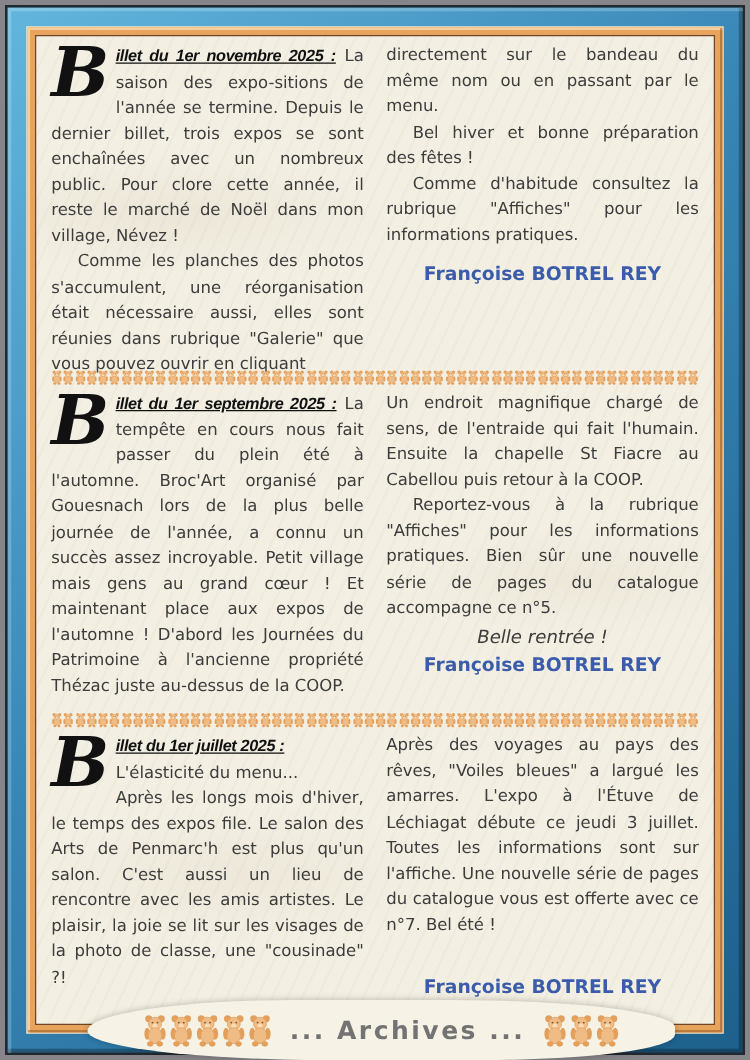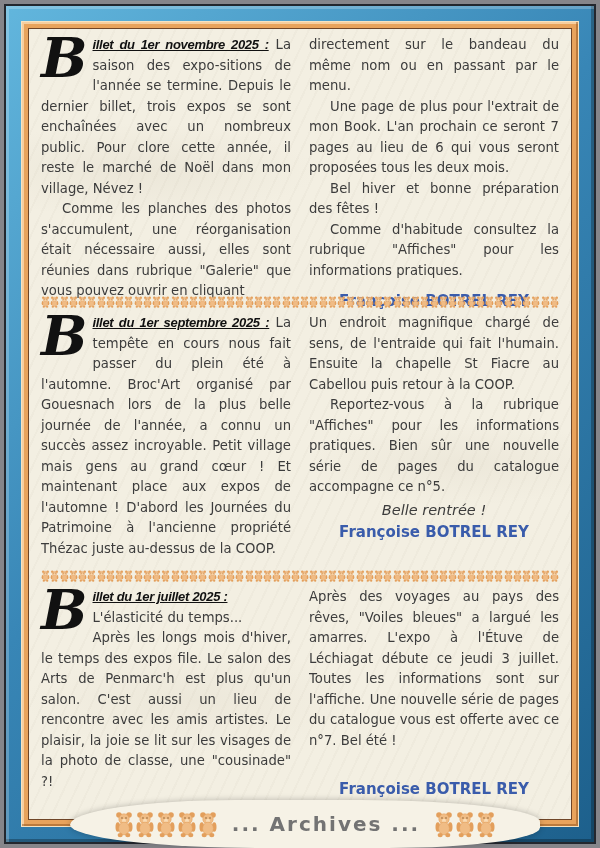--- a/index.html
+++ b/index.html
@@ -59,21 +59,20 @@
             <div class="section s1">
               <div class="col">
                 <p>
                   <span class="dropcap">B</span><span class="bhead">illet du 1er novembre 2025 :</span>
                   <span>La saison des expo-sitions de l'année se termine. Depuis le dernier billet, trois expos se sont enchaînées avec un nombreux public. Pour clore cette année, il reste le marché de Noël dans mon village, Névez !</span>
                 </p>
                 <p class="indent">Comme les planches des photos s'accumulent, une réorganisation était nécessaire aussi, elles sont réunies dans rubrique "Galerie" que vous pouvez ouvrir en cliquant</p>
               </div>
               <div class="col">
                 <p>directement sur le bandeau du même nom ou en passant par le menu.</p>
-                <p class="indent">Une page de plus pour l'extrait de mon Book. L'an prochain ce seront 7 pages au lieu de 6 qui vous seront proposées tous les deux mois.</p>
                 <p class="indent">Bel hiver et bonne préparation des fêtes !</p>
                 <p class="indent">Comme d'habitude consultez la rubrique "Affiches" pour les informations pratiques.</p>
                 <div class="signature">Françoise BOTREL REY</div>
               </div>
             </div>
 
             <div class="bear-sep">
                 <svg viewBox="0 0 20 26">
                   <circle cx="5" cy="3.5" r="2.8" fill="#e39f5c"></circle>
                   <circle cx="15" cy="3.5" r="2.8" fill="#e39f5c"></circle>
@@ -1547,21 +1546,21 @@
                   <ellipse cx="10" cy="17" rx="5.4" ry="6.4" fill="#f0bc85" stroke="#e39f5c" stroke-width="0.6"></ellipse>
                   <ellipse cx="6.2" cy="23.6" rx="2.6" ry="2.2" fill="#e39f5c"></ellipse>
                   <ellipse cx="13.8" cy="23.6" rx="2.6" ry="2.2" fill="#e39f5c"></ellipse>
                 </svg>
               </div>
 
             <div class="section s3">
               <div class="col">
                 <p>
                   <span class="dropcap">B</span><span class="bhead">illet du 1er juillet 2025 :</span><br>
-                  <span class="subtitle">L'élasticité du temps...</span>
+                  <span class="subtitle">L'élasticité du menu...</span>
                 </p>
                 <p>Après les longs mois d'hiver, le temps des expos file. Le salon des Arts de Penmarc'h est plus qu'un salon. C'est aussi un lieu de rencontre avec les amis artistes. Le plaisir, la joie se lit sur les visages de la photo de classe, une "cousinade" ?!</p>
               </div>
               <div class="col">
                 <p>Après des voyages au pays des rêves, "Voiles bleues" a largué les amarres. L'expo à l'Étuve de Léchiagat débute ce jeudi 3 juillet. Toutes les informations sont sur l'affiche. Une nouvelle série de pages du catalogue vous est offerte avec ce n°7. Bel été !</p>
                 <div class="signature" style="margin-top:28px;">Françoise BOTREL REY</div>
               </div>
             </div>
 
           </div>

